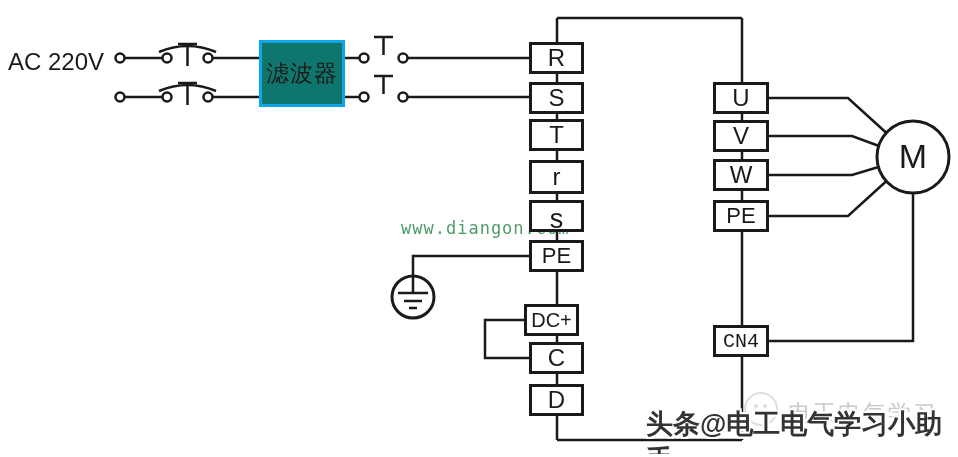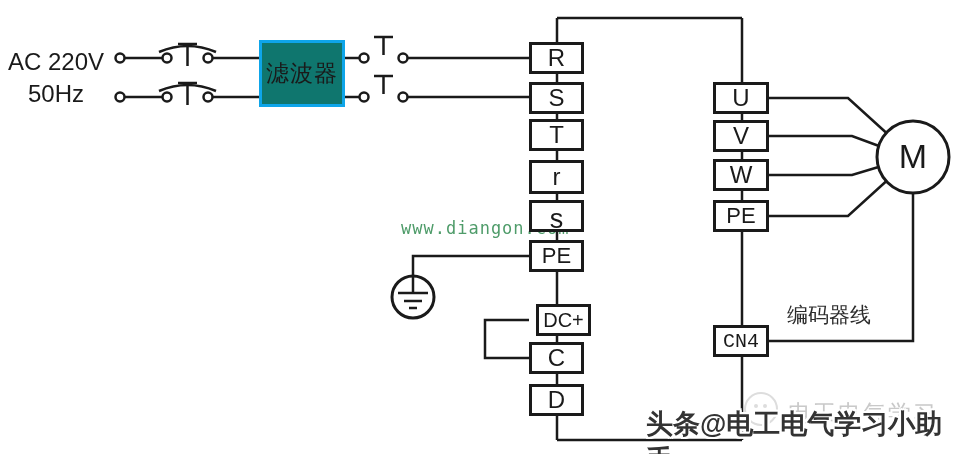--- a/index.html
+++ b/index.html
@@ -111,21 +111,20 @@
       <path d="M413,277 V293" stroke-width="2.5"></path>
       <path d="M398,293 H428" stroke-width="2.5"></path>
       <path d="M404,301 H422" stroke-width="2.5"></path>
       <path d="M409,308 H417" stroke-width="2.5"></path>
     </g>
 
     <circle cx="913" cy="157" r="36" stroke="#1a1a1a" stroke-width="3" fill="#ffffff"></circle>
   </svg>
 
   <div class="lbl src" style="left:4px;top:48px;">AC 220V</div>
-  <div class="lbl src" style="left:4px;top:80px;">50Hz</div>
 
   <div class="filterbox" style="left:259px;top:40px;width:86px;height:67px;">
     <span>滤波器</span>
   </div>
 
   <div class="tbox" style="left:529px;top:42px;width:55px;height:32px;">
     <span>R</span>
     </div>
   <div class="tbox" style="left:529px;top:82px;width:55px;height:32px;">
     <span>S</span>
@@ -136,21 +135,21 @@
   <div class="tbox" style="left:529px;top:160px;width:55px;height:34px;">
     <span>r</span>
     </div>
   <div class="tbox low" style="left:529px;top:200px;width:55px;height:32px;">
     <span>s</span>
     </div>
   <div class="tbox" style="left:529px;top:240px;width:55px;height:32px;font-size:22px;">
     <span>PE</span>
     </div>
 
-  <div class="tbox small" style="left:536px;top:304px;width:55px;height:32px;">
+  <div class="tbox small" style="left:524px;top:304px;width:55px;height:32px;">
     <span>DC+</span>
     </div>
   <div class="tbox" style="left:529px;top:342px;width:55px;height:32px;">
     <span>C</span>
     </div>
   <div class="tbox" style="left:529px;top:384px;width:55px;height:32px;">
     <span>D</span>
     </div>
 
   <div class="tbox" style="left:713px;top:82px;width:56px;height:32px;">
@@ -164,21 +163,20 @@
     </div>
   <div class="tbox" style="left:713px;top:200px;width:56px;height:32px;font-size:22px;">
     <span>PE</span>
     </div>
   <div class="tbox small" style="left:713px;top:325px;width:56px;height:32px;font-family:Liberation Mono, monospace;">
     <span>CN4</span>
     </div>
 
   <div class="motor-label" style="left:877px;top:137px;">M</div>
 
-  <div class="lbl enc-label" style="left:787px;top:301px;">编码器线</div>
 
   <div class="lbl site-mark" style="left:401px;top:218px;">www.diangon.com</div>
 
   <div class="wm-logo" style="left:744px;top:392px;">
     <i style="left:8px;top:10px;"></i>
       <i style="left:17px;top:10px;"></i>
   </div>
   <div class="lbl wm-light" style="left:788px;top:398px;">电工电气学习</div>
   <div class="lbl wm-dark" style="left:646px;top:406px;">头条@电工电气学习小助手</div>
 

